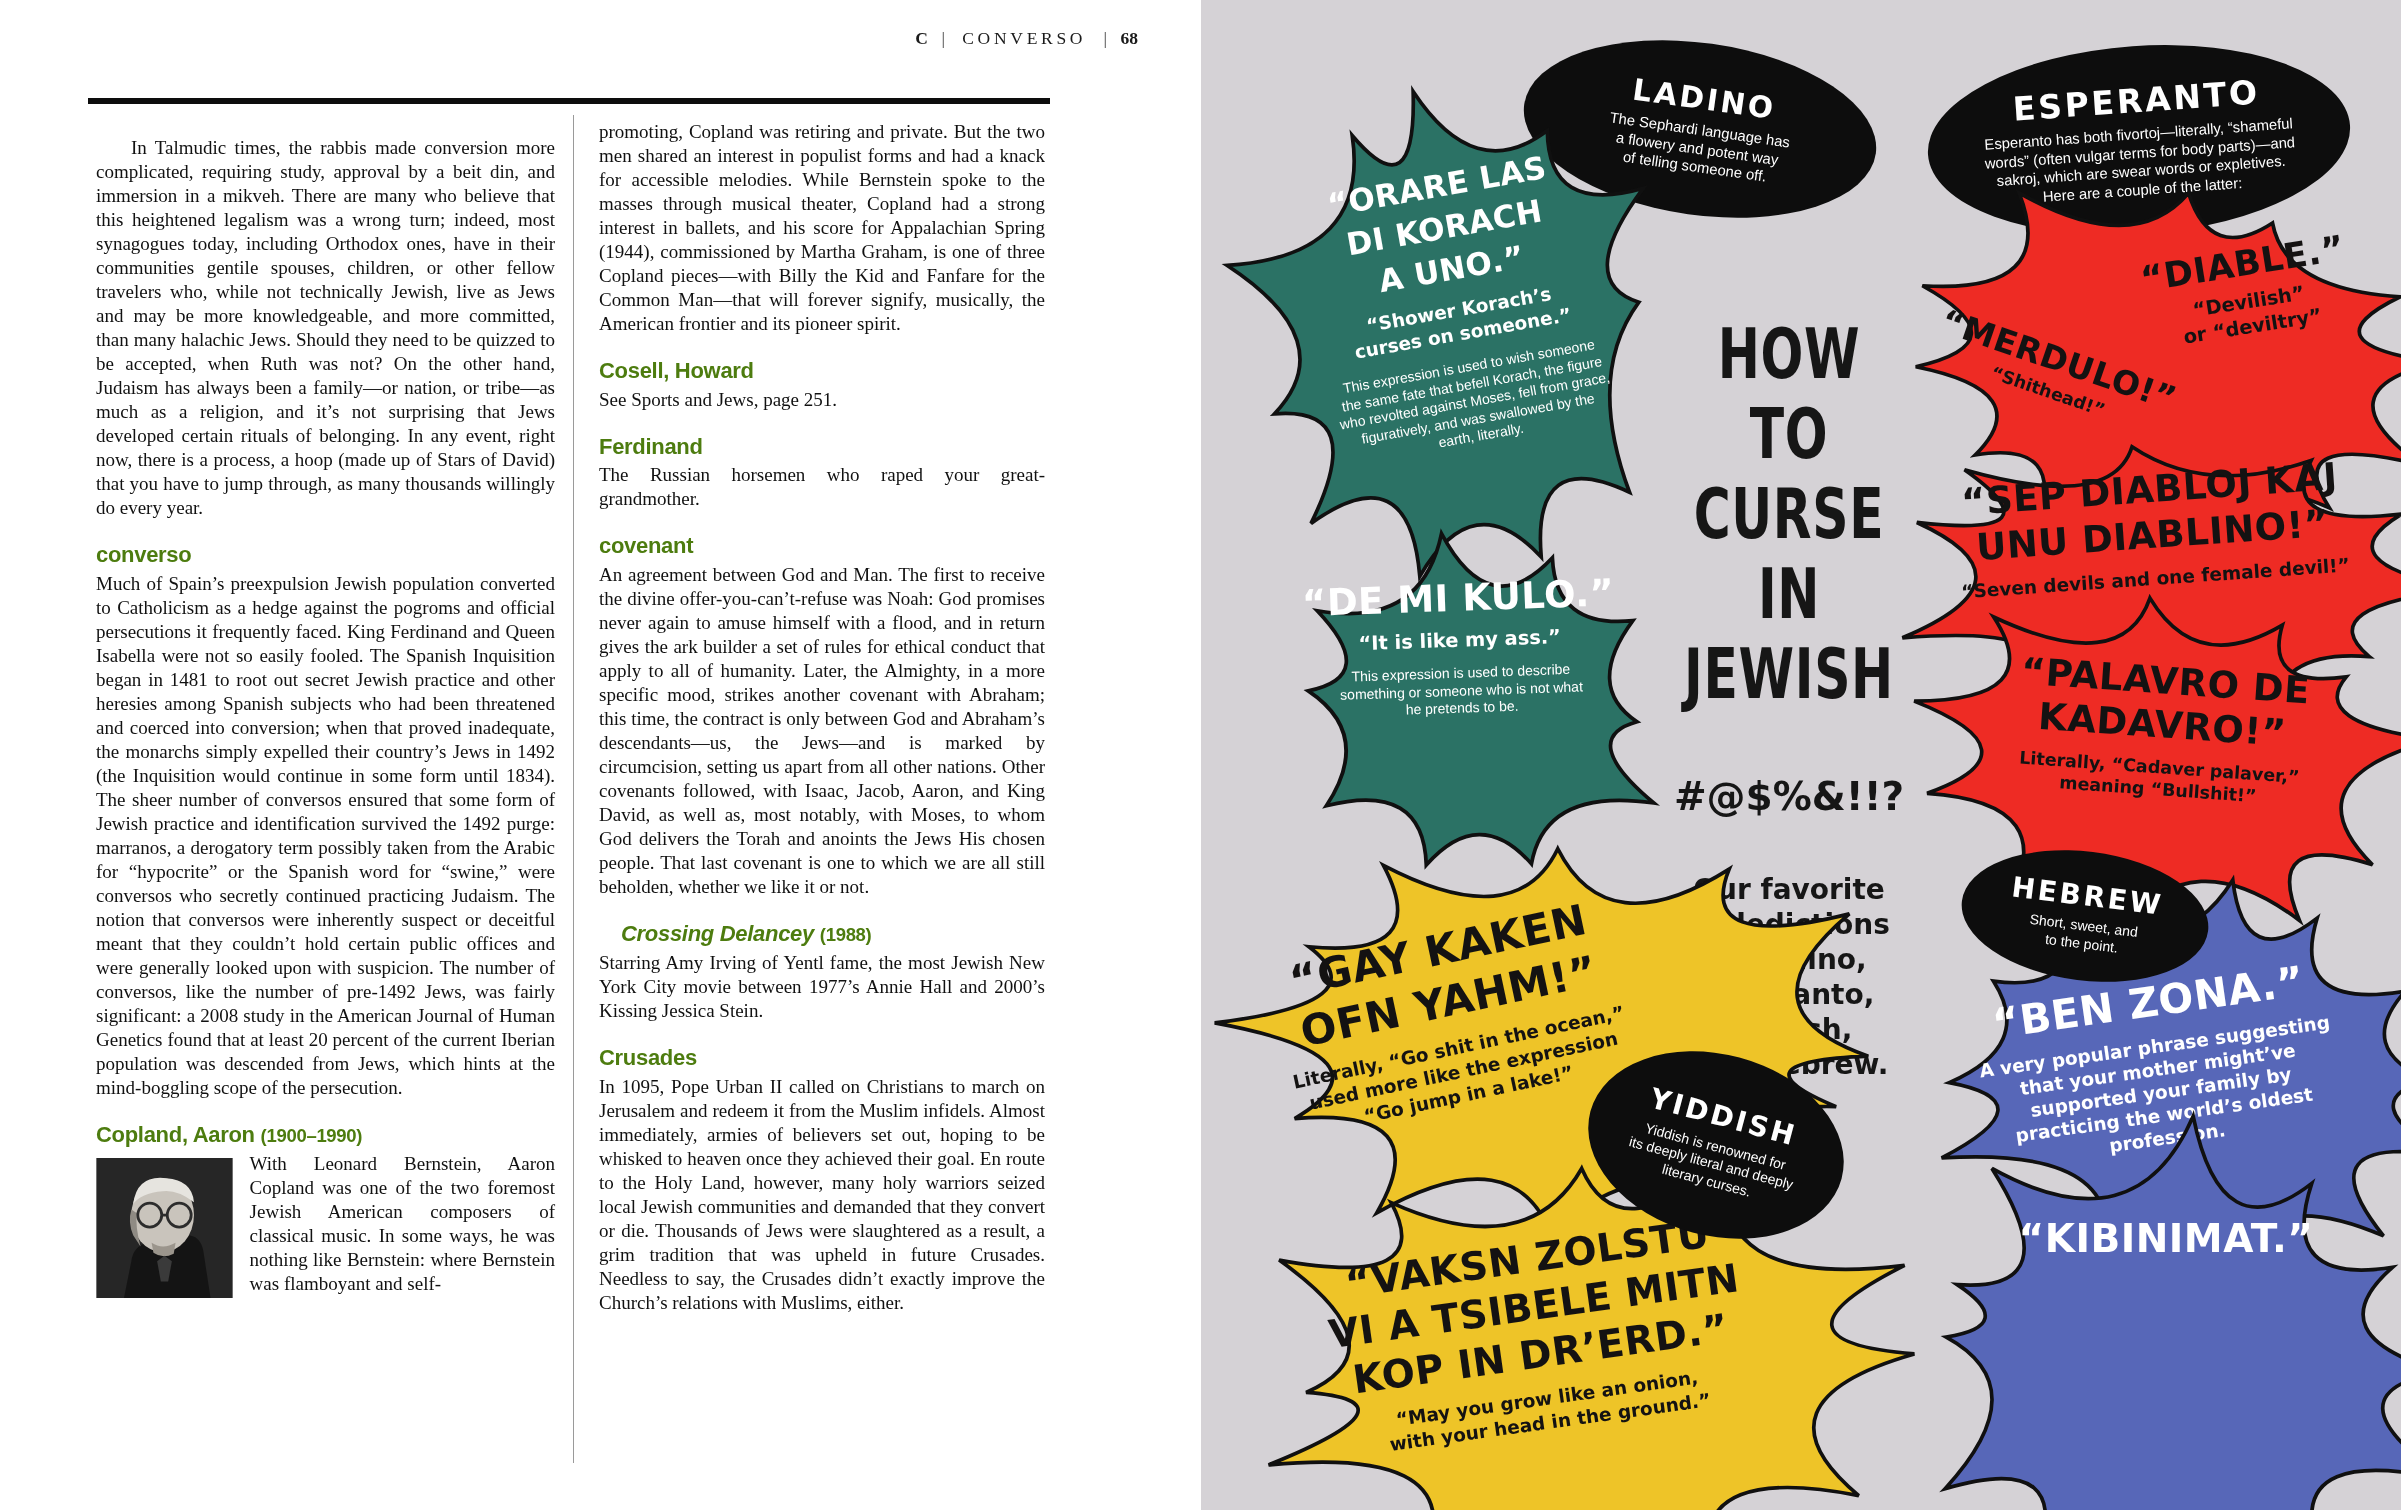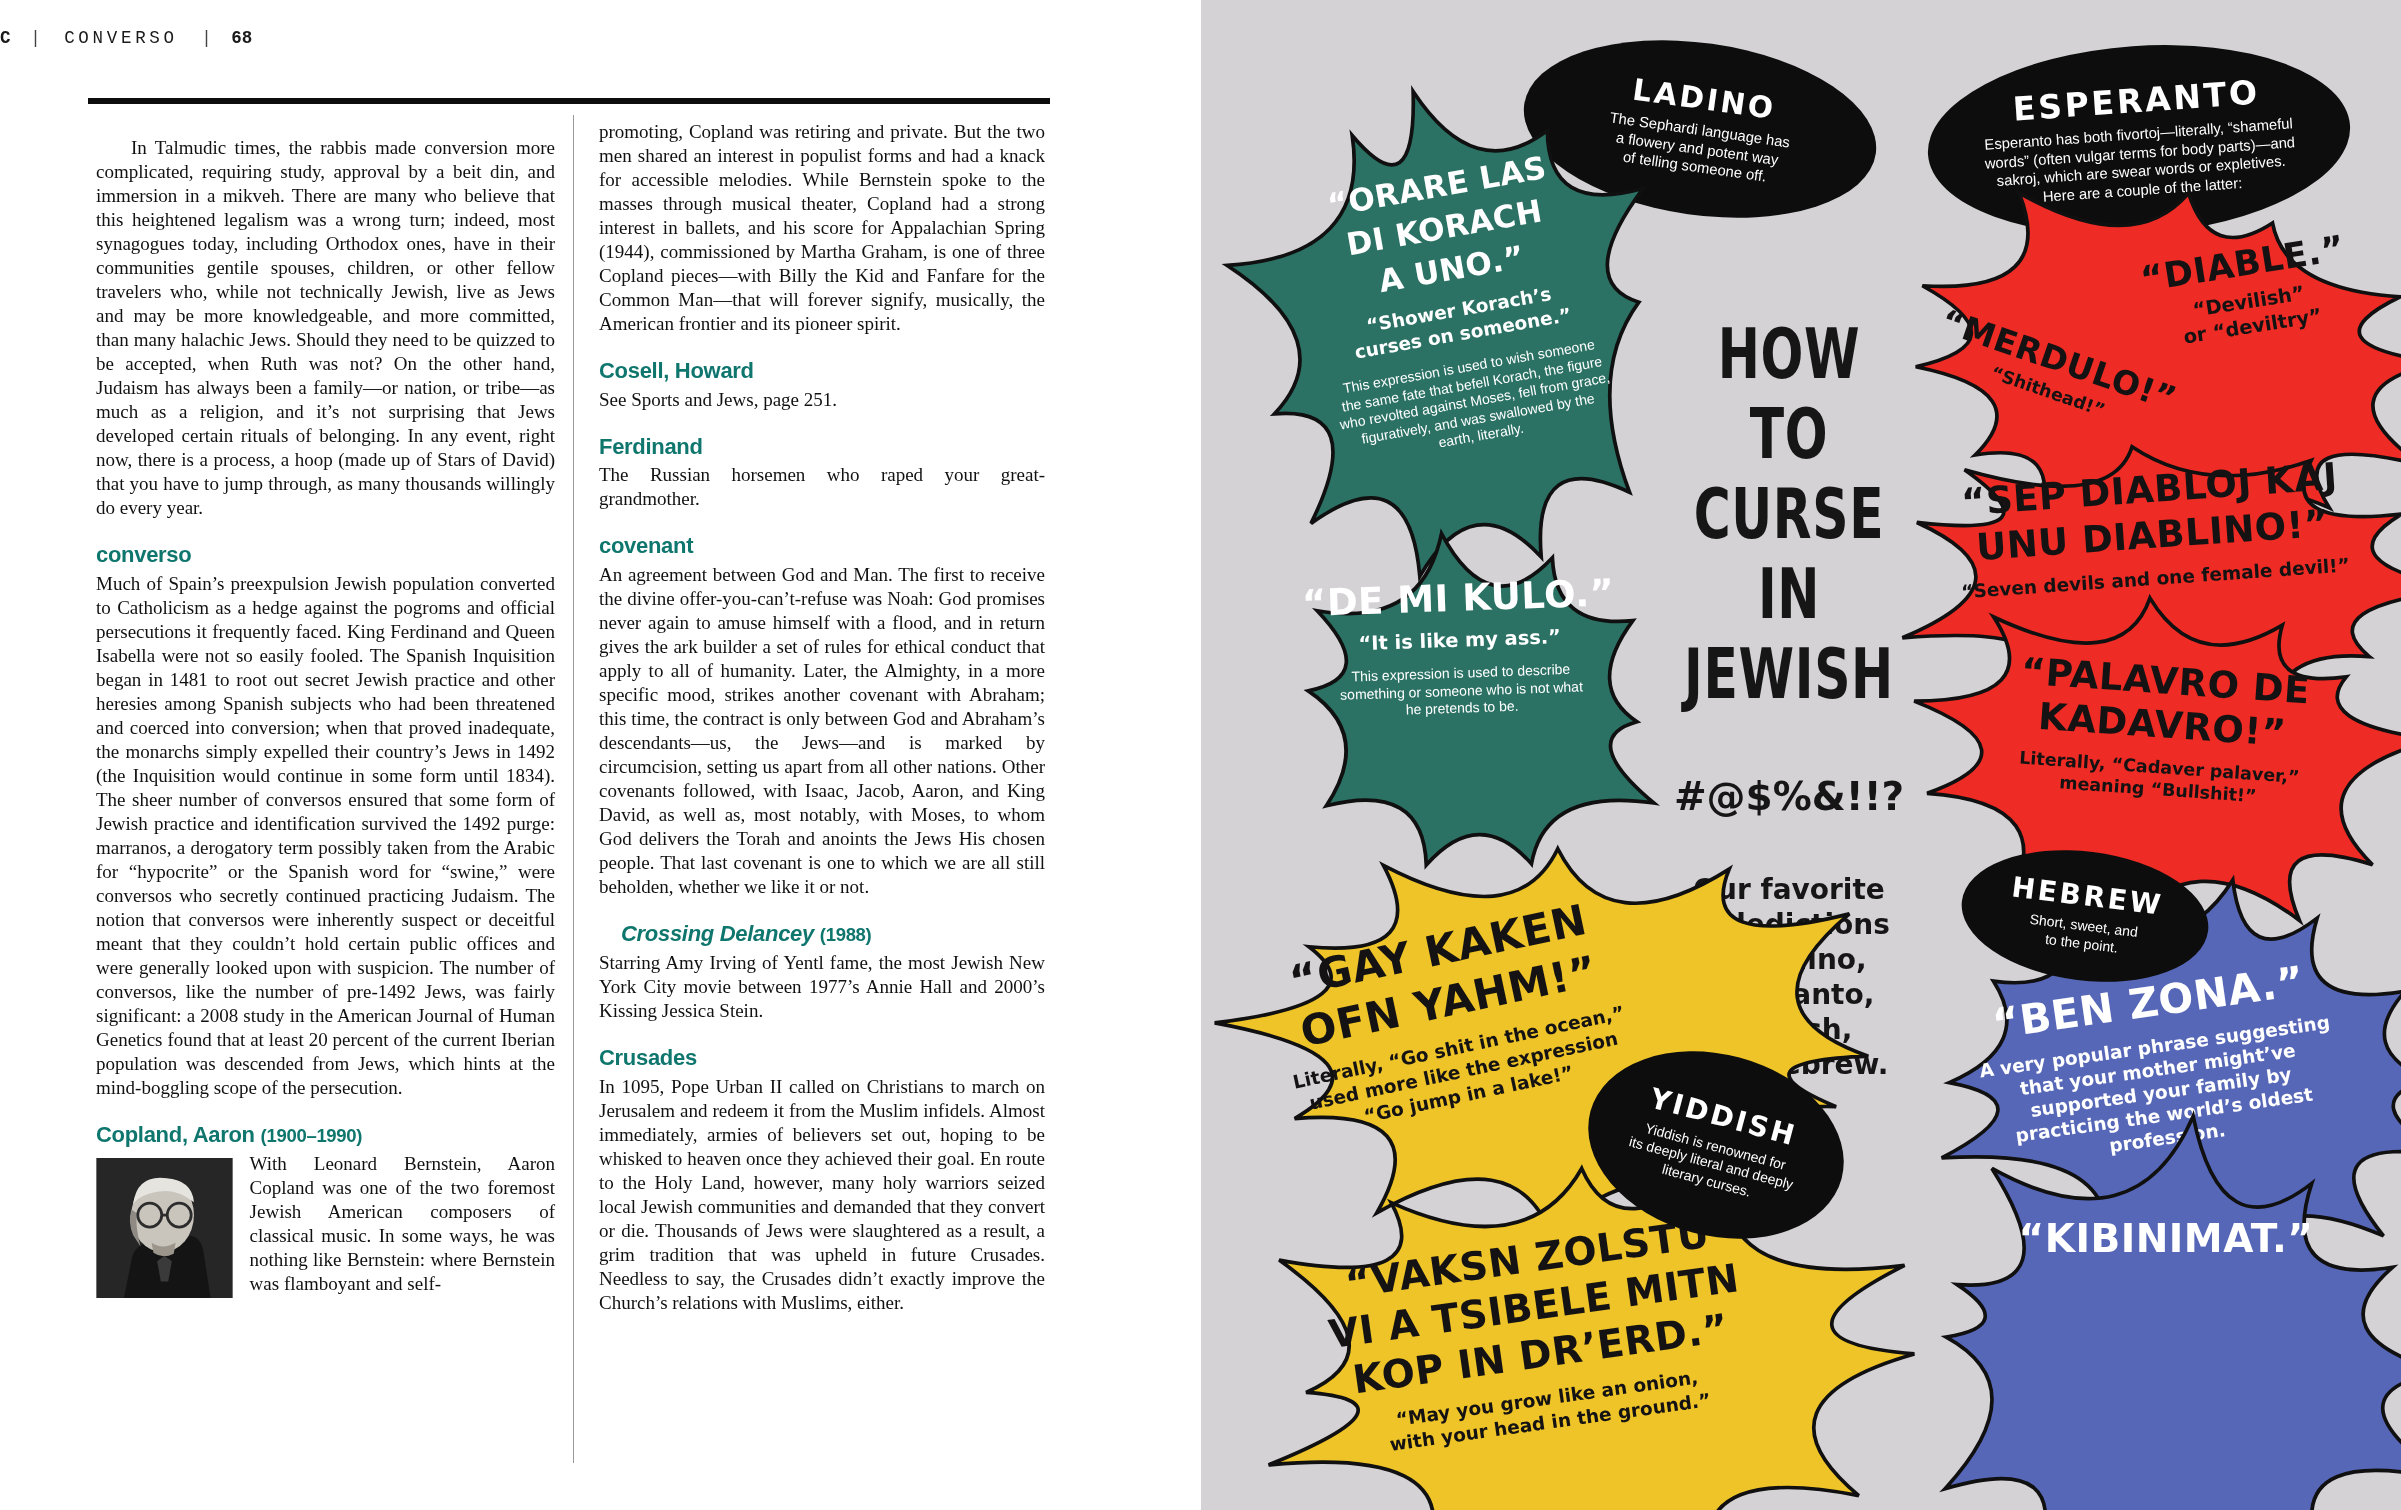--- a/index.html
+++ b/index.html
@@ -1,35 +1,35 @@
 <!DOCTYPE html>
 <html style="font-size:14.8px"><head>
 <meta charset="utf-8">
 <style>
   html,body{margin:0;padding:0;background:#e8e8e8;}
   .stage{position:relative;width:2401px;height:1510px;overflow:hidden;background:#ffffff;
          font-family:"Liberation Sans",sans-serif;}
   
   .page-left{position:absolute;left:0;top:0;width:1201px;height:1510px;background:#ffffff;}
-  .runhead{position:absolute;left:0;top:28px;width:1138px;text-align:left;
-           font-family:Liberation Mono, monospace;font-size:17.5px;color:#1a1a1a;}
+  .runhead{position:absolute;left:0;top:28px;width:1138px;text-align:right;
+           font-family:Liberation Serif, serif;font-size:17.5px;color:#1a1a1a;}
   .rh-letter,.rh-page{font-weight:bold;}
   .rh-title{letter-spacing:3.7px;margin:0 3.7px;}
   .rh-sep{margin:0 9.2px;color:#444;font-weight:200;}
   .rule{position:absolute;left:88px;top:98px;width:962px;height:5.5px;background:#0d0d0d;}
   .col-divider{position:absolute;left:573px;top:115px;width:0.9px;height:1348px;background:#9a9a9a;}
   .col{position:absolute;top:120px;font-family:"Liberation Serif",serif;font-size:19px;
        line-height:24px;color:#111;text-align:justify;}
   .col1{left:96px;width:459px;margin-top:16px;}
   .col2{left:599px;width:446px;}
   .body{margin:0;white-space:normal;}
   .indent{text-indent:35px;}
   .entry{margin-top:22px;}
   .ehead{margin:0 0 4.6px 0;font-family:"Liberation Sans",sans-serif;font-weight:bold;
-         font-size:22px;line-height:25px;letter-spacing:-0.3px;color:#0f766e;text-align:left;}
+         font-size:22px;line-height:25px;letter-spacing:-0.3px;color:#4d7c0f;text-align:left;}
   .ehead .dates{font-size:18.5px;}
   .ehead.movie{font-style:italic;margin-left:22px;}
   .ehead.movie .year{font-style:normal;font-size:18.5px;}
   .photo{float:left;width:137px;height:140px;margin:5.5px 16.6px 3.7px 0;}
   .photo svg{display:block;width:100%;height:100%;}
   
   .page-right{position:absolute;left:1201px;top:0;width:1201px;height:1510px;background:#d5d2d6;overflow:hidden;}
   .splat{position:absolute;left:0;top:0;width:1201px;height:1510px;pointer-events:none;}
   .splat path{stroke:#101010;stroke-width:4px;}
   .burst-text{position:absolute;text-align:center;pointer-events:none;}

